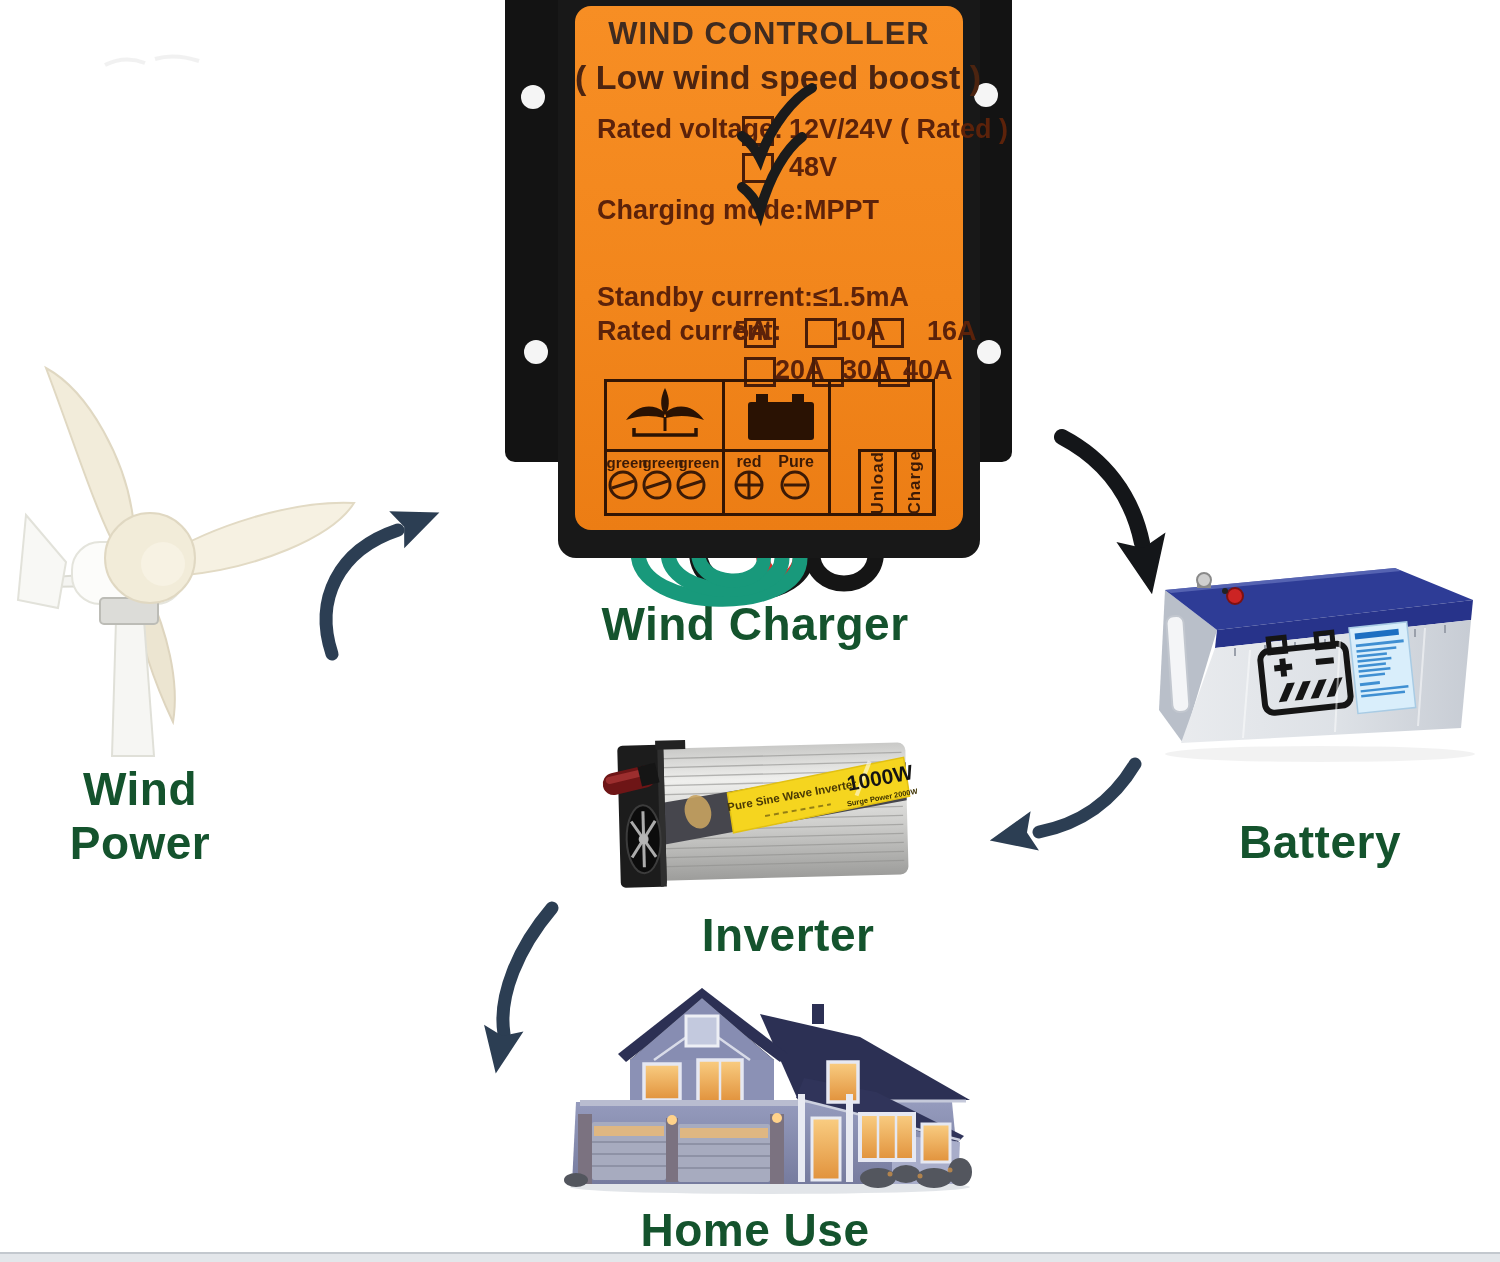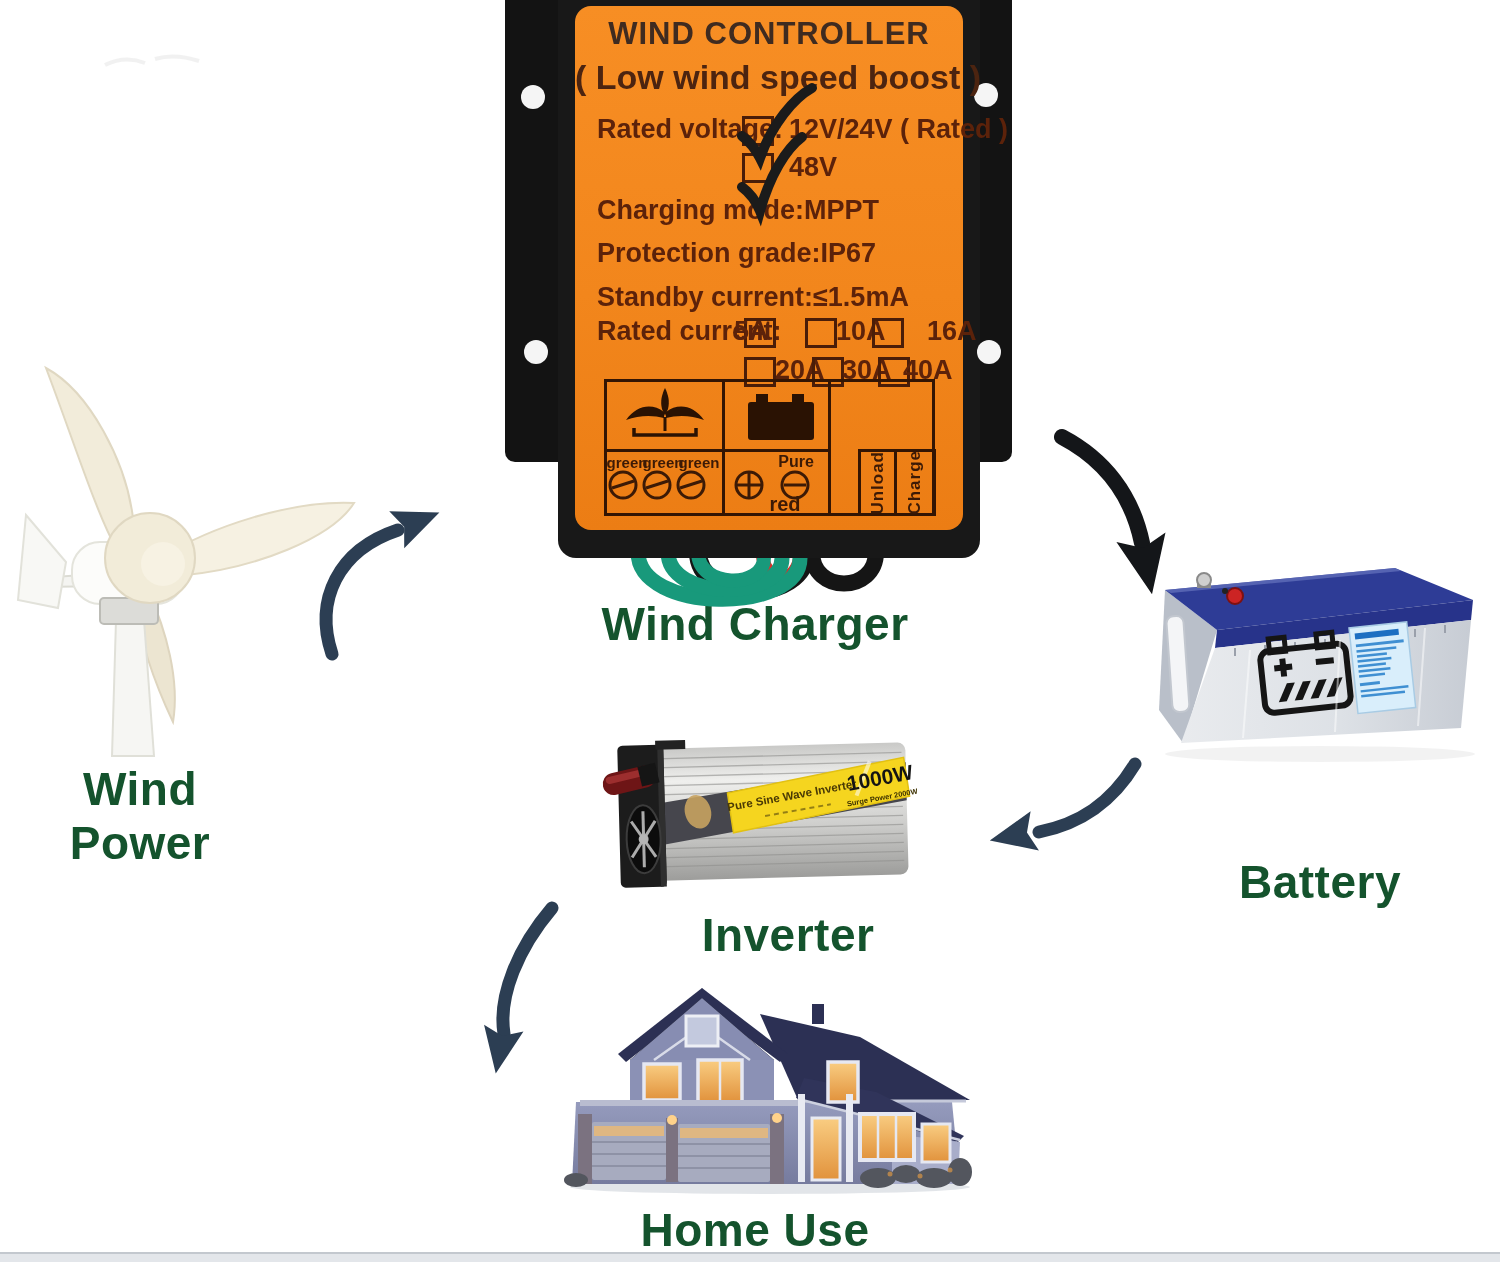--- a/index.html
+++ b/index.html
@@ -111,21 +111,20 @@
   <div class="ctext copt" style="left:789px;top:152px;">48V</div>
 
   <svg class="svgabs" style="left:720px;top:80px;z-index:5;" width="130" height="140">
     <path d="M22 56 C30 62 36 70 40 78 C52 44 74 18 92 8" stroke="#1b1b1b" stroke-width="10" fill="none" stroke-linecap="round"></path>
   </svg>
   <svg class="svgabs" style="left:720px;top:125px;z-index:5;" width="130" height="130">
     <path d="M22 62 C30 68 36 76 40 86 C50 50 66 24 82 12" stroke="#1b1b1b" stroke-width="10" fill="none" stroke-linecap="round"></path>
   </svg>
 
   <div class="ctext cline" style="top:195px;">Charging mode:MPPT</div>
-  <div class="ctext cline" style="top:238px;">Protection grade:IP67</div>
   <div class="ctext cline" style="top:282px;">Standby current:≤1.5mA</div>
   <div class="ctext cline" style="top:316px;">Rated current:</div>
 
   <div class="cbox" style="left:744px;top:318px;"></div>
   <span class="curlab" style="left:734px;top:316px;">5A</span>
   <div class="cbox" style="left:805px;top:318px;"></div>
   <span class="curlab" style="left:836px;top:316px;">10A</span>
   <div class="cbox" style="left:872px;top:318px;"></div>
   <span class="curlab" style="left:927px;top:316px;">16A</span>
 
@@ -154,21 +153,21 @@
 
   <svg class="svgabs" style="left:742px;top:388px;z-index:5;" width="80" height="56">
     <rect x="14" y="6" width="12" height="12" fill="#2a1203"></rect>
     <rect x="50" y="6" width="12" height="12" fill="#2a1203"></rect>
     <rect x="6" y="14" width="66" height="38" rx="3" fill="#2a1203"></rect>
   </svg>
 
   <span class="wirelab" style="left:604px;top:454px;width:46px;font-size:15px;">green</span>
   <span class="wirelab" style="left:640px;top:454px;width:46px;font-size:15px;">green</span>
   <span class="wirelab" style="left:676px;top:454px;width:46px;font-size:15px;">green</span>
-  <span class="wirelab" style="left:764px;top:453px;width:42px;font-size:20px;margin-top:40px;">red</span>
+  <span class="wirelab" style="left:728px;top:453px;width:42px;font-size:16px;">red</span>
   <span class="wirelab" style="left:770px;top:453px;width:52px;font-size:16px;">Pure</span>
   <svg class="svgabs" style="left:606px;top:468px;z-index:5;" width="110" height="36">
     <g stroke="#3c1a06" stroke-width="3" fill="none">
       <circle cx="17" cy="17" r="13"></circle>
         <line x1="6" y1="20" x2="28" y2="13"></line>
       <circle cx="51" cy="17" r="13"></circle>
         <line x1="40" y1="20" x2="62" y2="13"></line>
       <circle cx="85" cy="17" r="13"></circle>
         <line x1="74" y1="20" x2="96" y2="13"></line>
     </g>
@@ -262,21 +261,21 @@
           <rect x="5" y="68" width="44" height="2.5"></rect>
       </g>
     </g>
 
     <g stroke="#ffffff" stroke-width="2" opacity="0.5">
       <line x1="95" y1="92" x2="88" y2="180"></line>
         <line x1="185" y1="82" x2="180" y2="174"></line>
         <line x1="270" y1="70" x2="263" y2="168"></line>
     </g>
   </svg>
-  <div class="caption" style="left:1185px;top:855px;width:270px;text-align:center;">Battery</div>
+  <div class="caption" style="left:1185px;top:815px;width:270px;text-align:center;">Battery</div>
 
   <svg class="svgabs" style="left:595px;top:738px;" width="335" height="160">
     <defs>
       <linearGradient id="silverBody" x1="0" y1="0" x2="0" y2="1">
         <stop offset="0" stop-color="#c9c9c7"></stop>
           <stop offset="0.25" stop-color="#efefed"></stop>
         <stop offset="0.6" stop-color="#cfcfcd"></stop>
           <stop offset="1" stop-color="#9d9d9b"></stop>
       </linearGradient>
     </defs>

